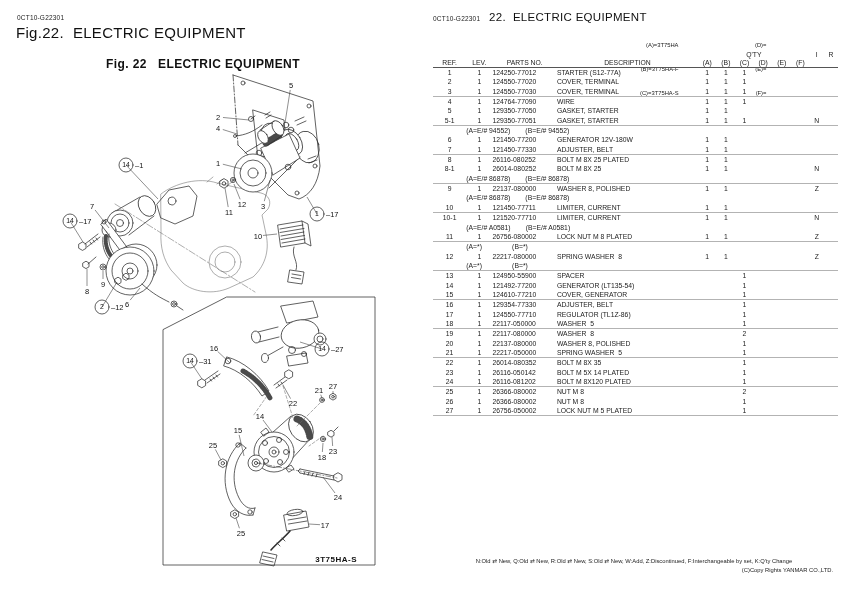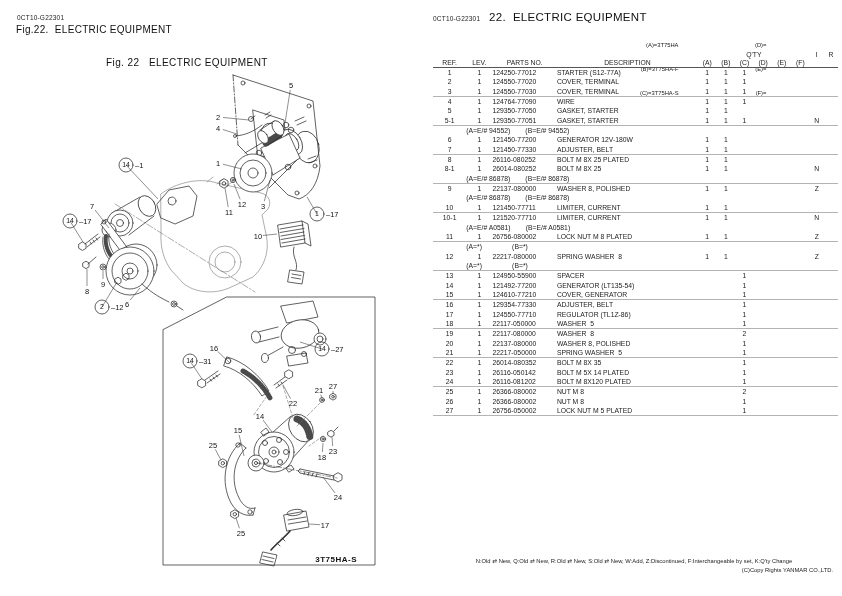--- a/index.html
+++ b/index.html
@@ -3,23 +3,23 @@
 <meta charset="utf-8">
 <style>
   html,body{margin:0;padding:0;}
   body{
     width:842px;height:596px;position:relative;overflow:hidden;
     background:#ffffff;color:#1b1b1b;
     font-family:"Liberation Sans", sans-serif;
   }
   .abs{position:absolute;white-space:pre;text-align:right;}
   .doc-code{font-size:6.5px;color:#222;letter-spacing:.2px;}
-  .big-title{font-size:10px;color:#111;letter-spacing:.3px;}
+  .big-title{font-size:15px;color:#111;letter-spacing:.3px;}
   .right-title{font-size:11.5px;color:#111;letter-spacing:.3px;}
-  .fig-caption{font-size:10px;font-weight:normal;letter-spacing:.4px;color:#111;padding-left:44px;}
+  .fig-caption{font-size:12px;font-weight:bold;letter-spacing:.4px;color:#111;padding-left:44px;}
   .models{font-size:5.8px;line-height:8px;color:#222;}
   
   table.parts{
     position:absolute;left:433px;top:51px;width:405px;
     border-collapse:collapse;table-layout:fixed;
   }
   table.parts th, table.parts td{
     font-size:6.8px;font-weight:normal;padding:0;margin:0;
     white-space:pre;overflow:hidden;color:#1b1b1b;line-height:9.35px;height:9.35px;
   }

